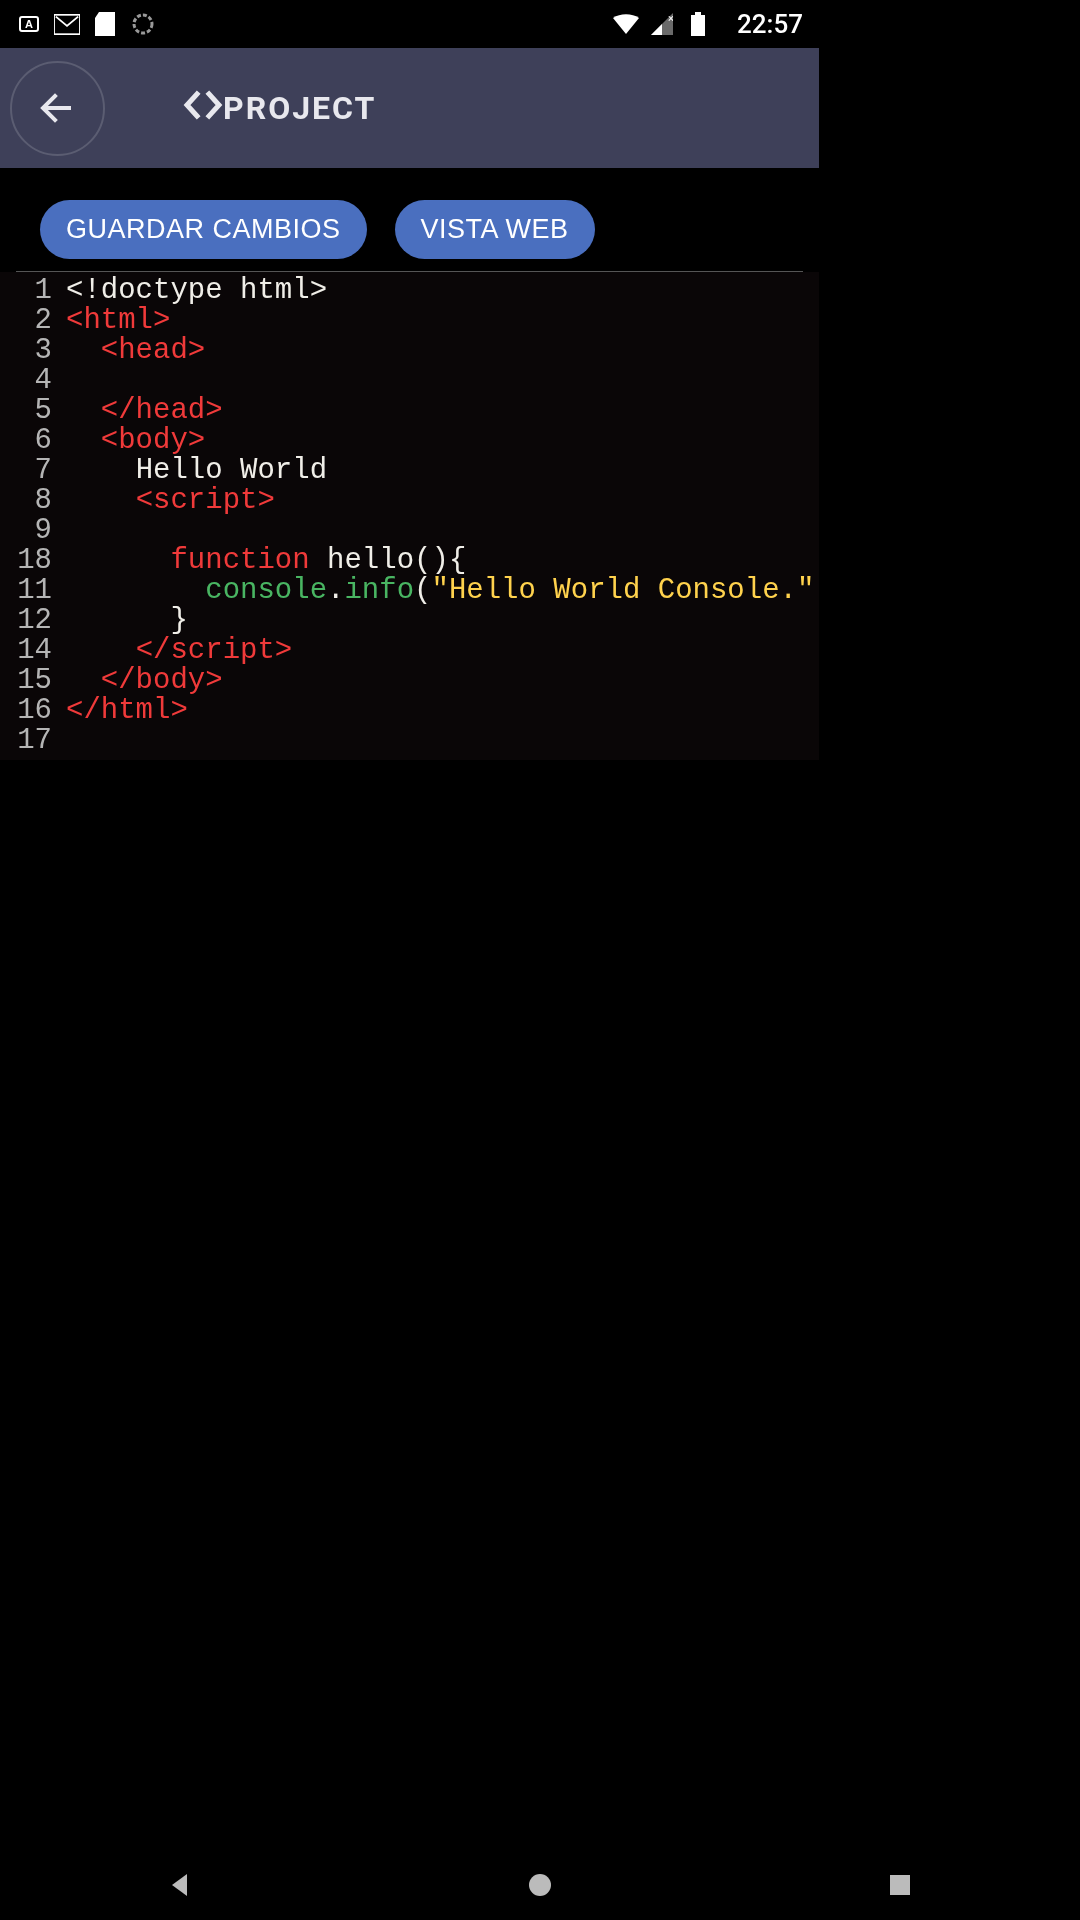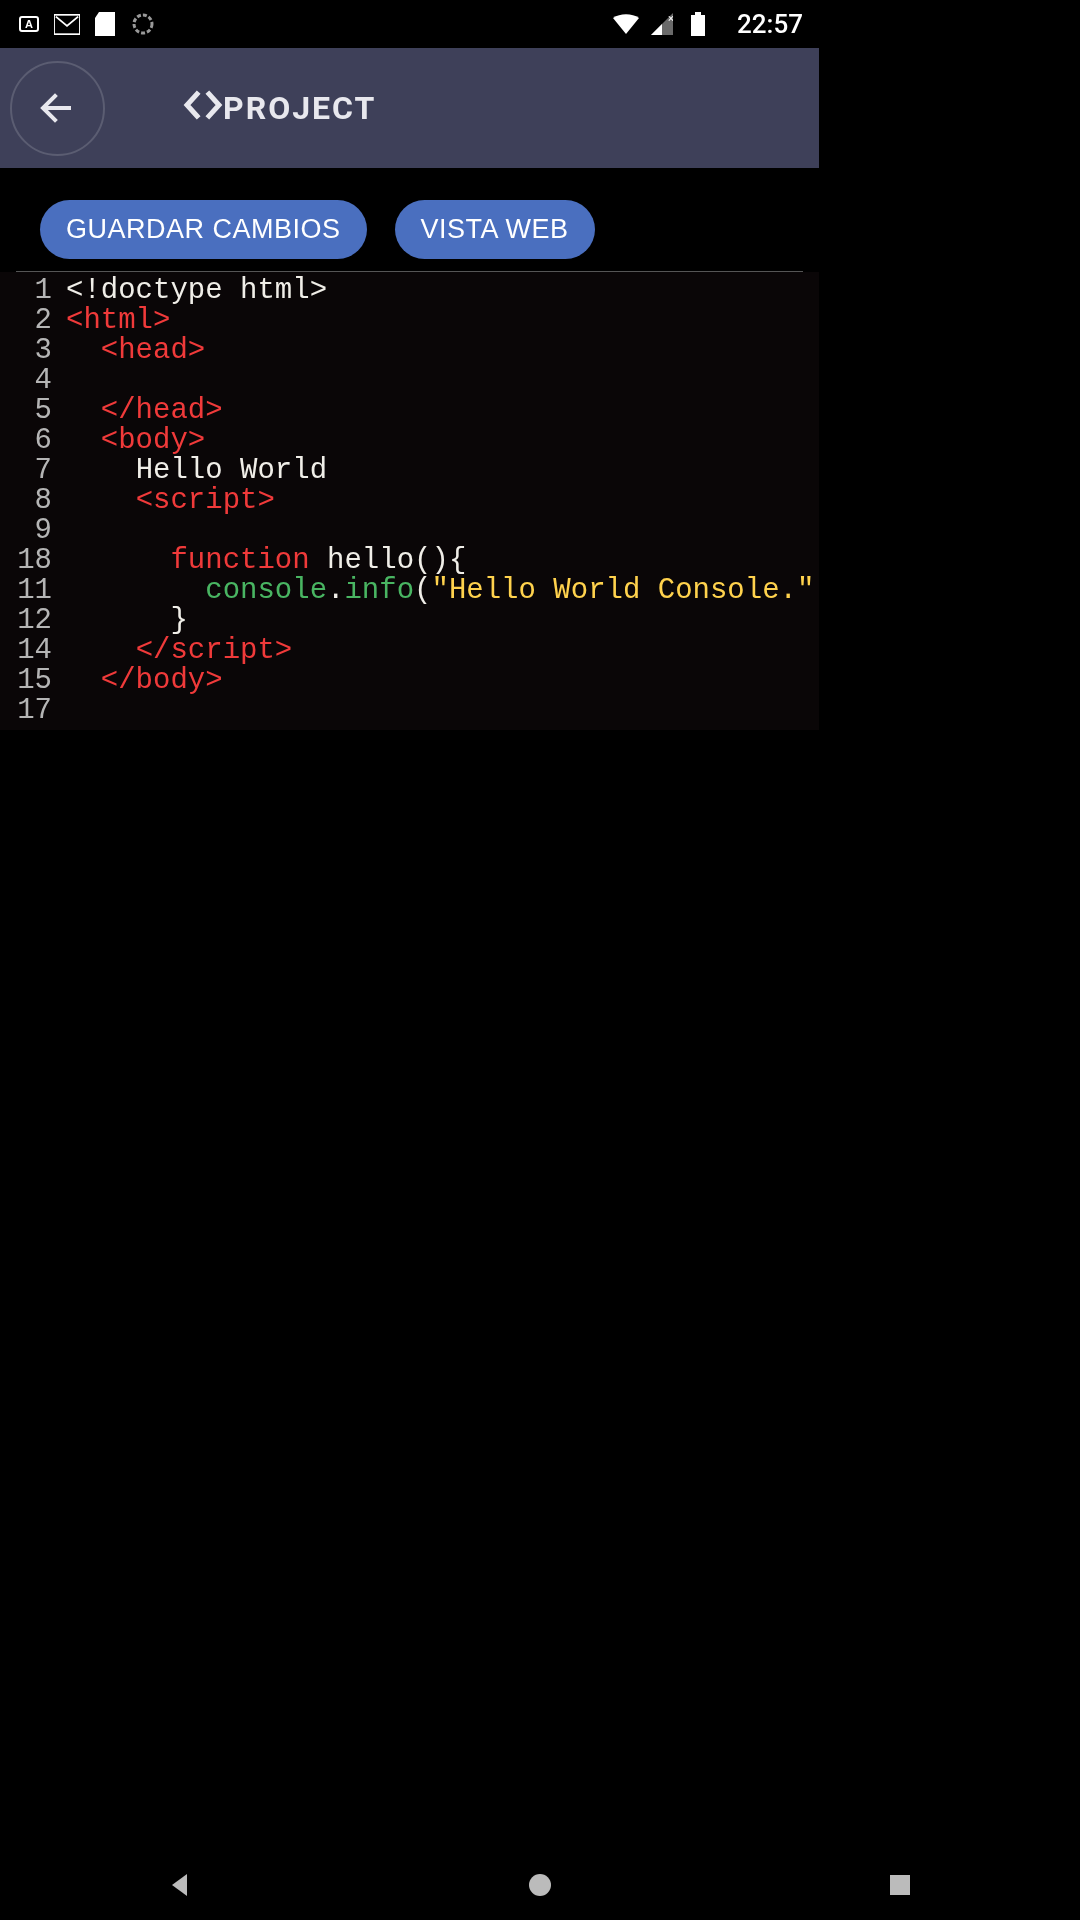--- a/index.html
+++ b/index.html
@@ -194,20 +194,21 @@
   <div class="code-line"><span class="gutter">5</span><span class="code-content"><span>  </span><span class="tk-tag">&lt;/head&gt;</span></span></div>
   <div class="code-line"><span class="gutter">6</span><span class="code-content"><span>  </span><span class="tk-tag">&lt;body&gt;</span></span></div>
   <div class="code-line"><span class="gutter">7</span><span class="code-content"><span>    </span><span>Hello World</span></span></div>
   <div class="code-line"><span class="gutter">8</span><span class="code-content"><span>    </span><span class="tk-tag">&lt;script&gt;</span></span></div>
   <div class="code-line"><span class="gutter">9</span><span class="code-content"></span></div>
   <div class="code-line"><span class="gutter">18</span><span class="code-content"><span>      </span><span class="tk-kw">function</span><span> </span><span class="tk-name">hello</span><span class="tk-punc">(){</span></span></div>
   <div class="code-line"><span class="gutter">11</span><span class="code-content"><span>        </span><span class="tk-obj">console</span><span class="tk-punc">.</span><span class="tk-prop">info</span><span class="tk-punc">(</span><span class="tk-str">"Hello World Console."</span><span class="tk-punc">)</span></span></div>
   <div class="code-line"><span class="gutter">12</span><span class="code-content"><span>      </span><span class="tk-punc">}</span></span></div>
   <div class="code-line"><span class="gutter">14</span><span class="code-content"><span>    </span><span class="tk-tag">&lt;/script&gt;</span></span></div>
   <div class="code-line"><span class="gutter">15</span><span class="code-content"><span>  </span><span class="tk-tag">&lt;/body&gt;</span></span></div>
+  <div class="code-line"><span class="gutter">16</span><span class="code-content"><span class="tk-tag">&lt;/html&gt;</span></span></div>
   <div class="code-line"><span class="gutter">17</span><span class="code-content"></span></div>
 </div>
 
 <div class="nav-bar">
   <div class="nav-btn">
     <svg width="26" height="26" viewBox="0 0 26 26" fill="#bbb">
         <path d="M20 2 L5 13 L20 24 Z"></path>
       </svg>
   </div>
   <div class="nav-btn">

